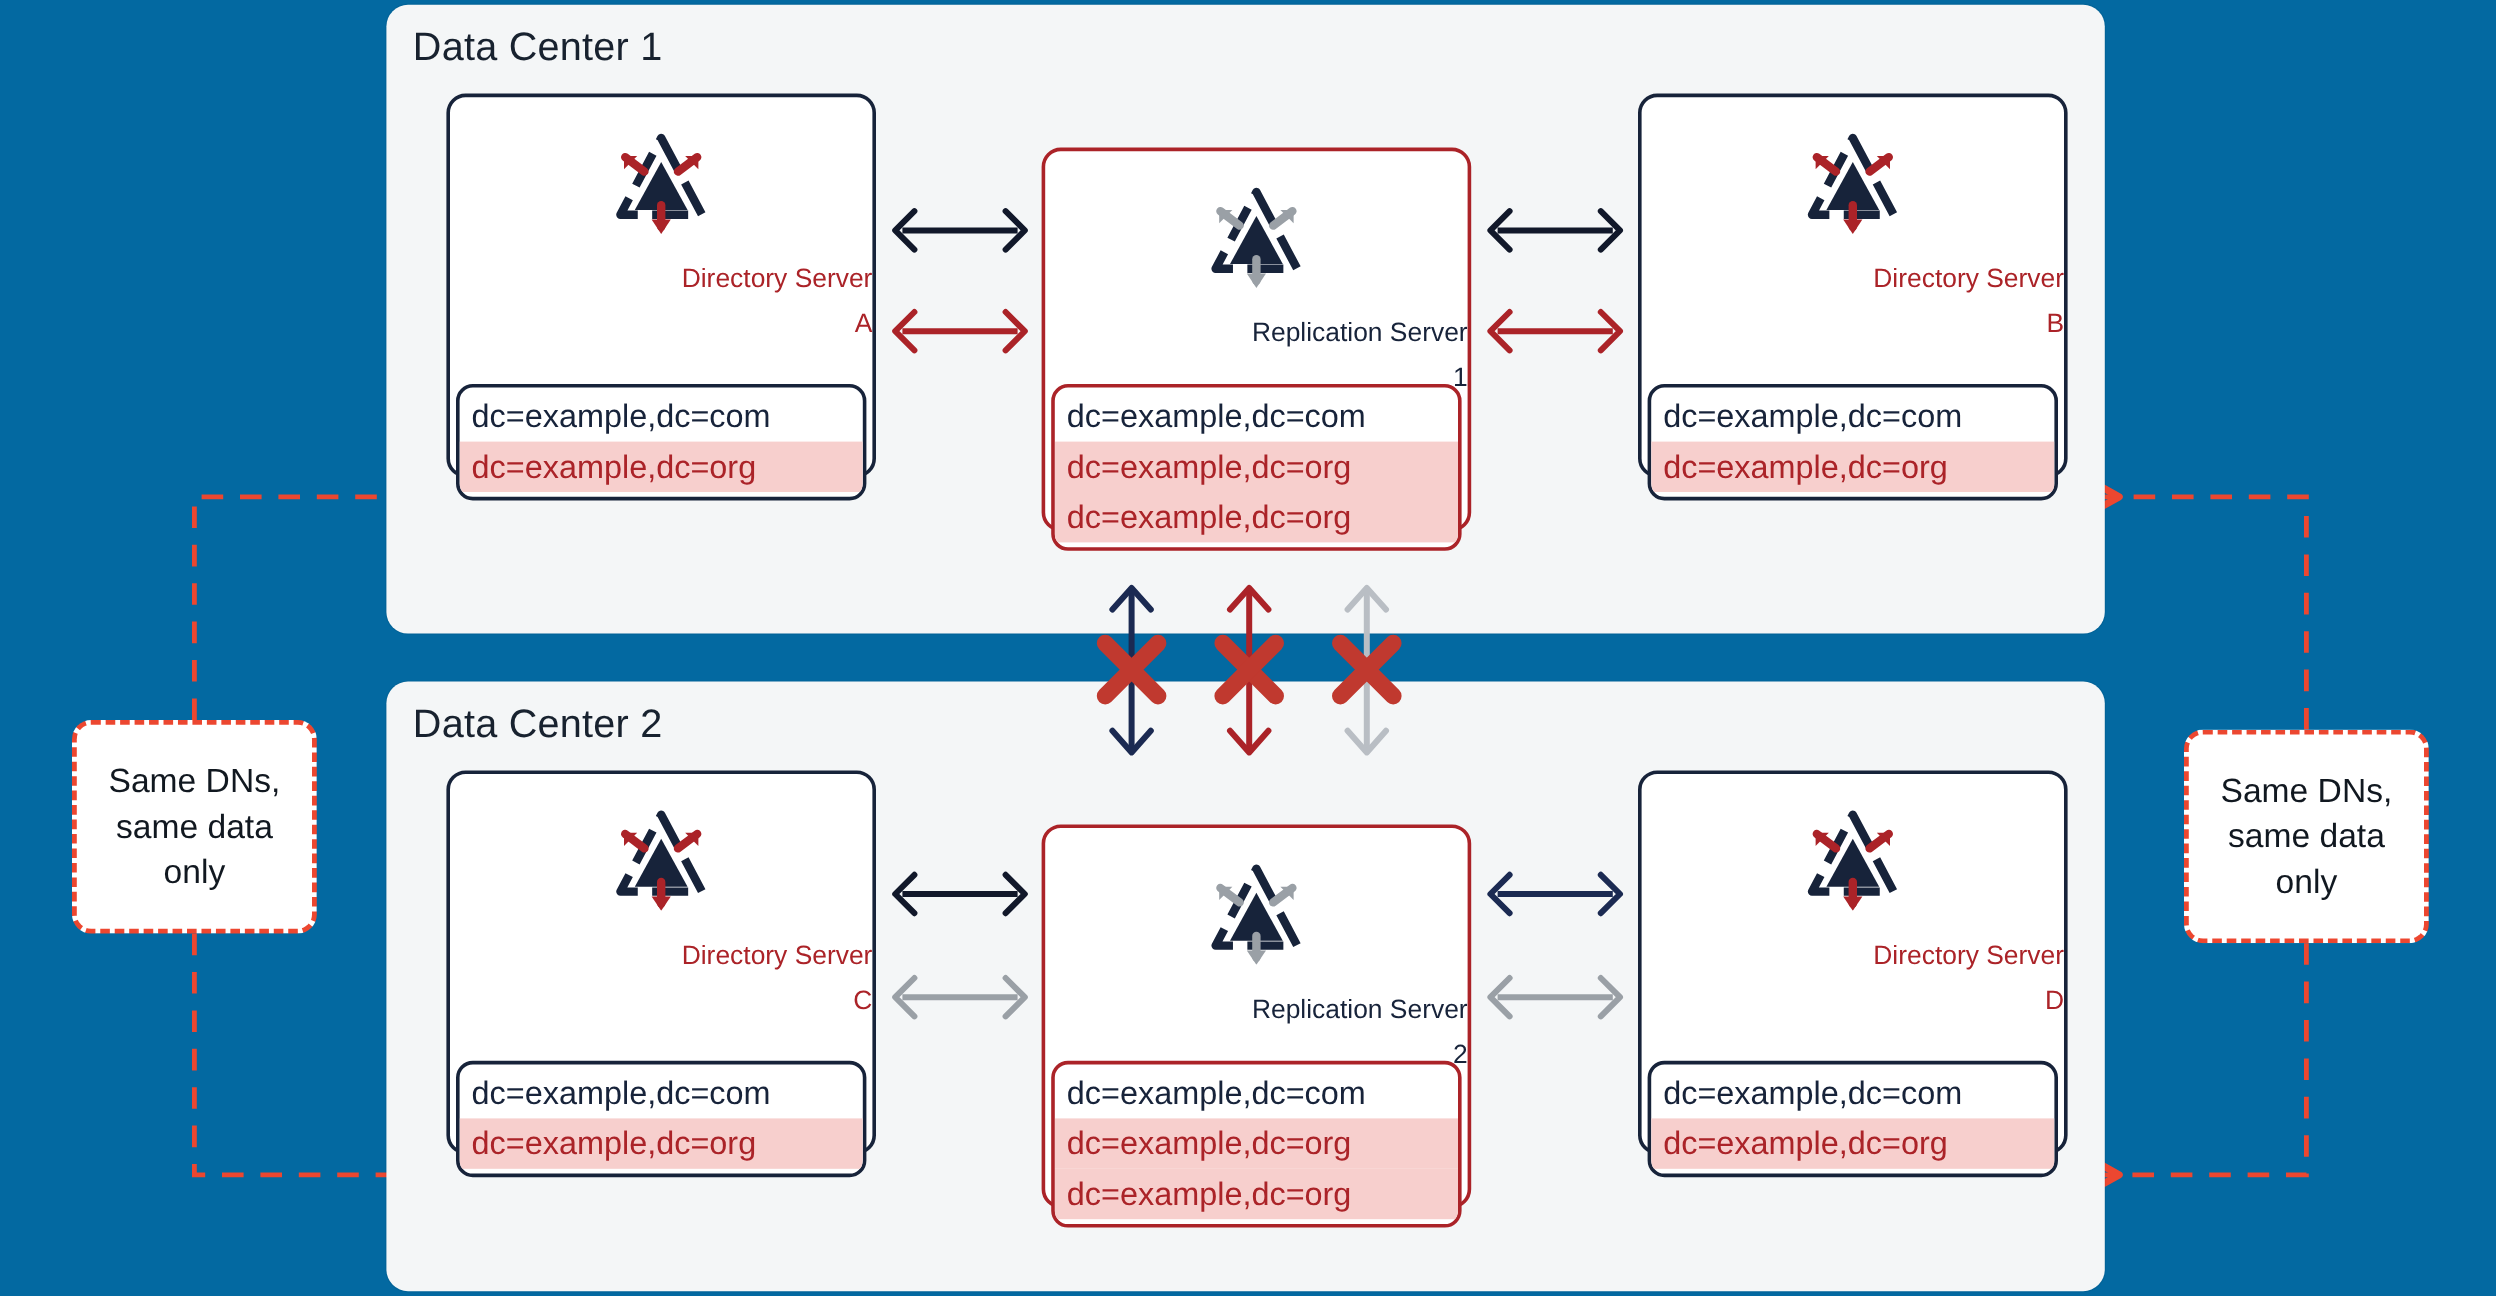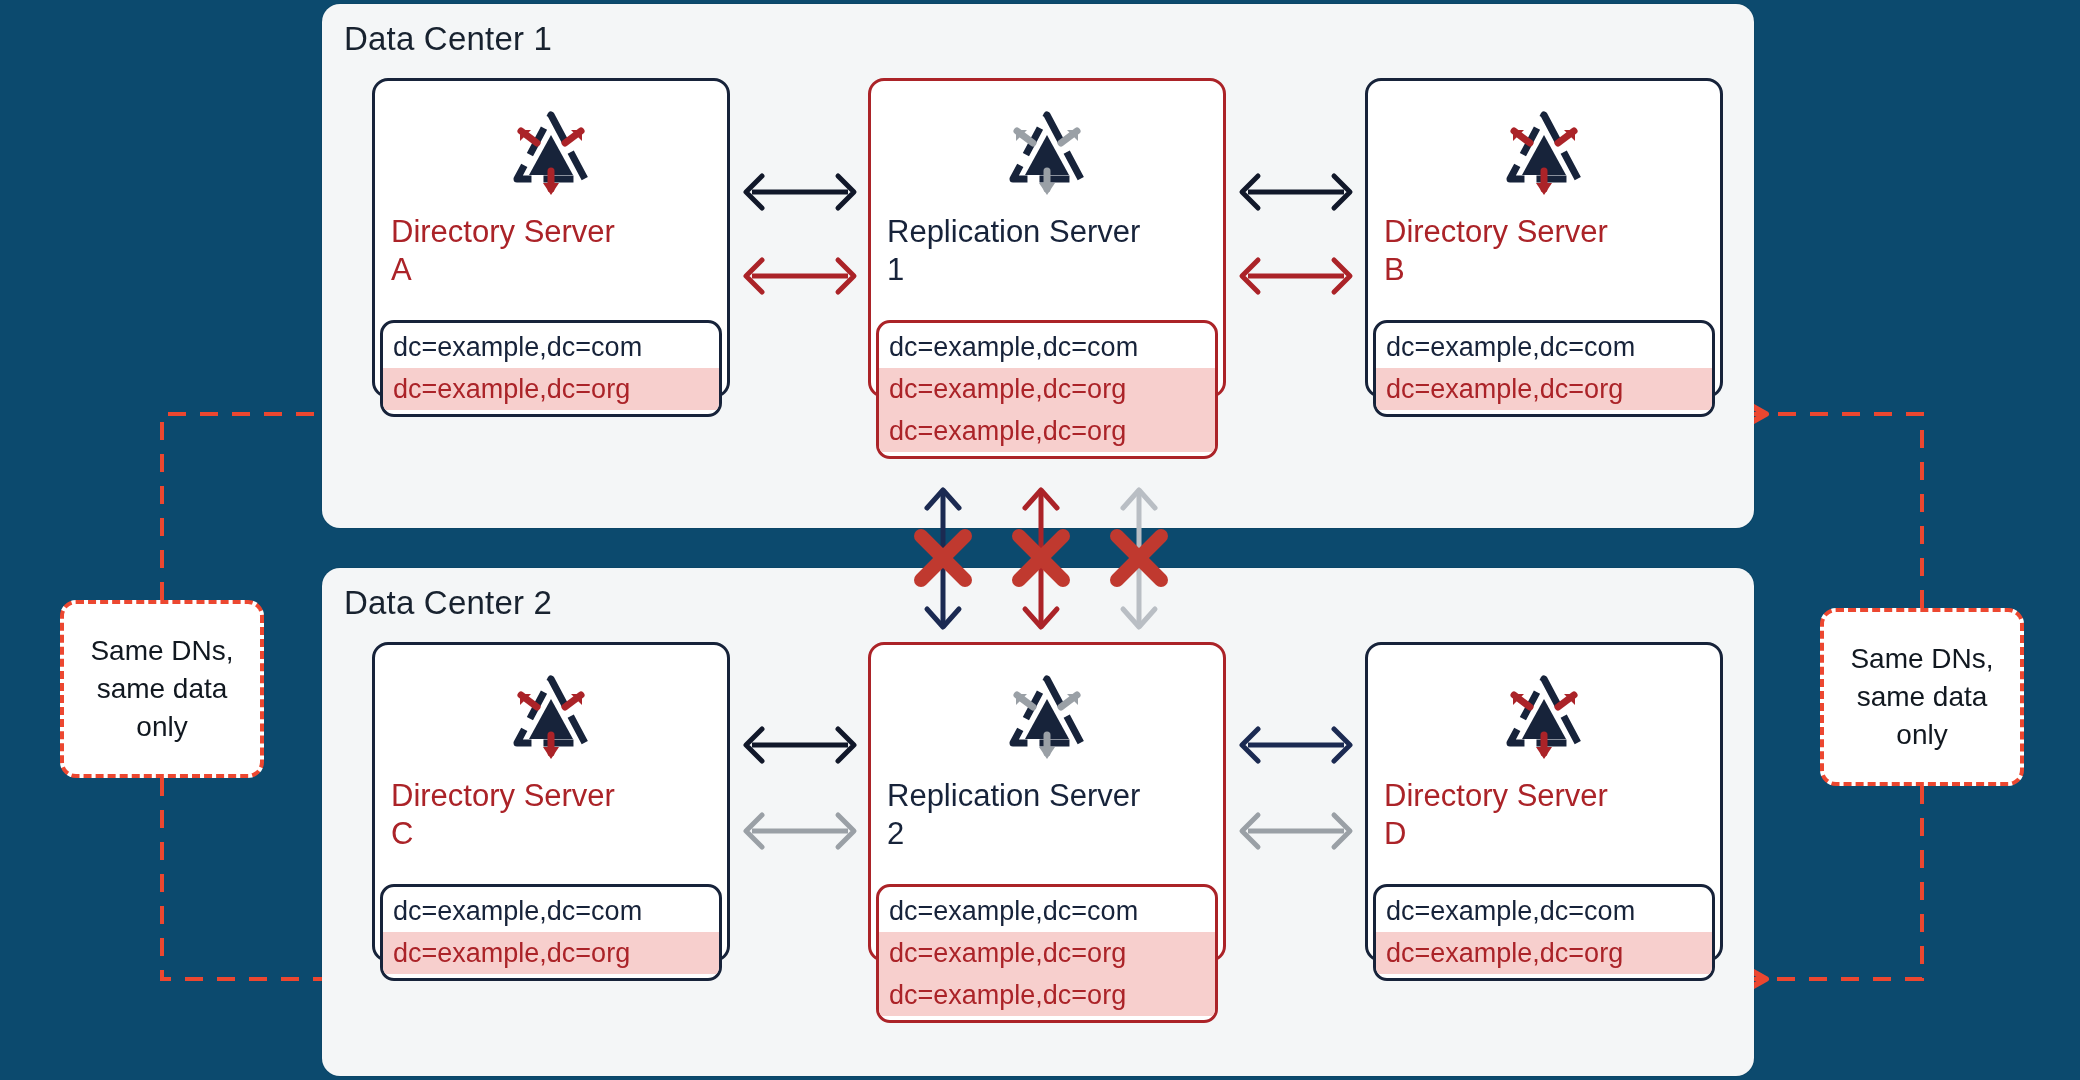--- a/index.html
+++ b/index.html
@@ -5,21 +5,21 @@
   * { box-sizing: border-box; margin: 0; padding: 0; }
   html, body {
     width: 2080px; height: 1080px;
     background: #000000;
     font-family: "Liberation Sans", sans-serif;
     overflow: hidden;
   }
   #stage {
     position: relative;
     width: 2080px; height: 1080px;
-    background: #0c4a6e;
+    background: #0369a1;
   }
 
   
   .dc-panel {
     position: absolute;
     background: #f4f6f7;
     border-radius: 18px;
     box-shadow: 0 0 0 1px rgba(0,0,0,0.05);
   }
   #dc1 { left: 322px; top: 4px;  width: 1432px; height: 524px; }
@@ -34,38 +34,38 @@
     white-space: nowrap;
   }
 
   
   .server {
     position: absolute;
     background: #ffffff;
     border-radius: 16px;
     border: 3px solid #17233a;
   }
-  .server.rep { border-color: #ab2328; }
+  .server.rep { border-color: #ab2328; margin-top: 45px; }
 
   .srv-icon {
     position: absolute;
     left: 50%;
     transform: translateX(-50%);
     top: 28px;
     width: 96px; height: 86px;
   }
   .srv-name {
     position: absolute;
     left: 0; right: 0;
     top: 132px;
-    text-align: left;
-    font-size: 31px;
+    text-align: right;
+    font-size: 22px;
     line-height: 38px;
     color: #ab2328;
-    padding: 0 16px;
+    padding: 0 0;
   }
   .srv-name.dark { color: #17233a; }
 
   
   .suffix-box {
     position: absolute;
     background: #ffffff;
     border: 3px solid #17233a;
     border-radius: 14px;
     padding: 3px 0 4px 0;

